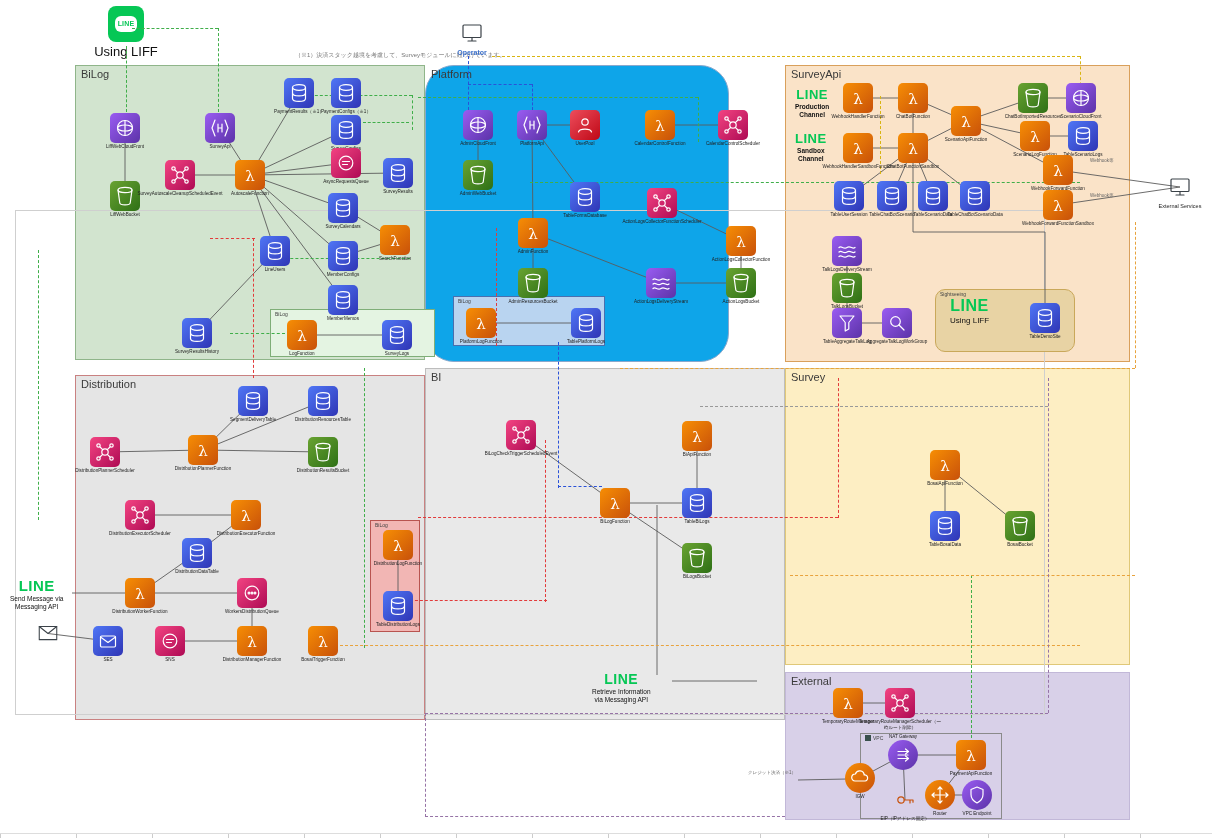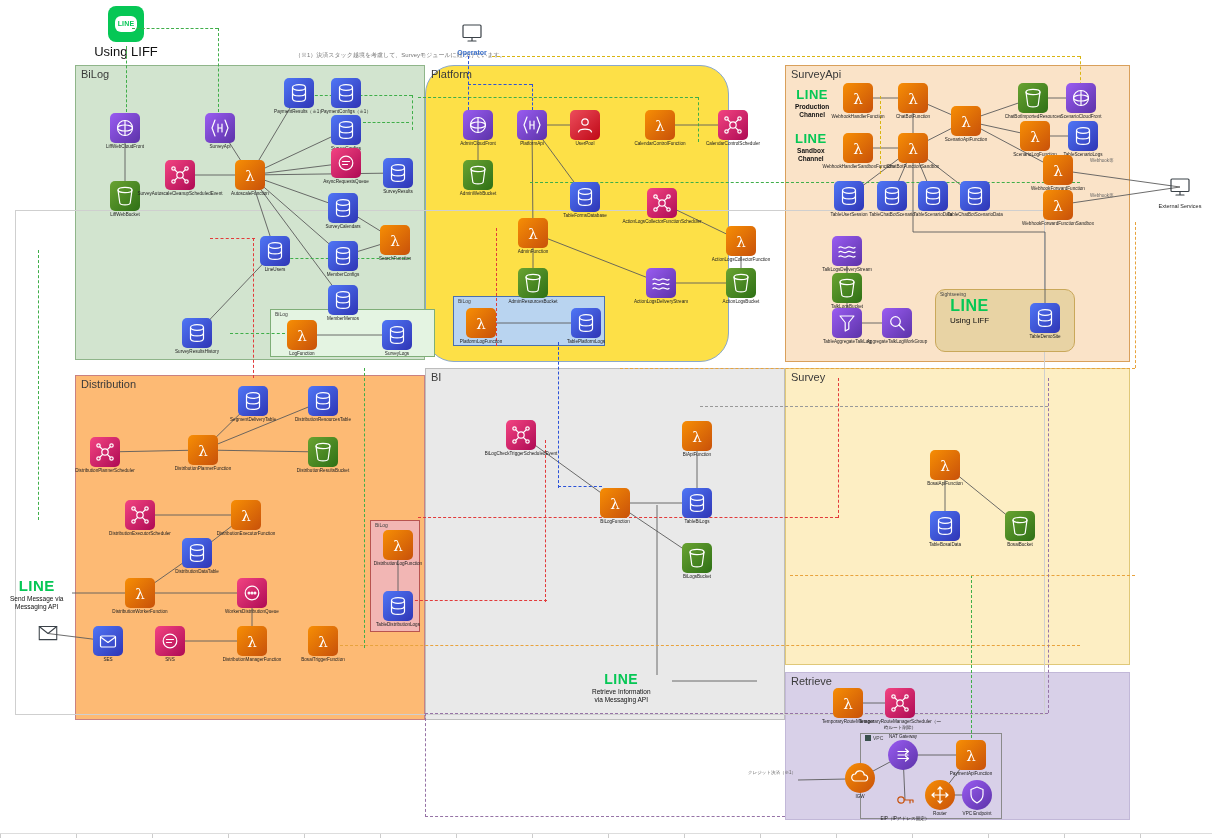--- a/index.html
+++ b/index.html
@@ -39,37 +39,37 @@
 
   <div class="line-app" style="left:108px;top:6px;width:36px;height:36px;">
     <div class="line-bubble">LINE</div>
   </div>
   <div class="caption" style="left:88px;top:44px;width:76px;font-size:13px;">Using LIFF</div>
 
   <div id="diagram-root">
       <div class="region" style="left: 75px; top: 65px; width: 350px; height: 295px; background: rgb(210, 228, 207); border-color: rgb(143, 181, 138);">
         <span class="region-label">BiLog</span>
       </div>
-      <div class="region" style="left: 425px; top: 65px; width: 304px; height: 297px; background: #fde047; border-color: rgb(138, 168, 204); border-radius: 29px;">
+      <div class="region" style="left: 425px; top: 65px; width: 304px; height: 297px; background: #0ea5e9; border-color: rgb(138, 168, 204); border-radius: 29px;">
         <span class="region-label">Platform</span>
       </div>
       <div class="region" style="left: 785px; top: 65px; width: 345px; height: 297px; background: rgb(250, 227, 200); border-color: rgb(217, 160, 91);">
         <span class="region-label">SurveyApi</span>
       </div>
-      <div class="region" style="left: 75px; top: 375px; width: 350px; height: 345px; background: #fdba74; border-color: rgb(201, 129, 129);">
+      <div class="region" style="left: 75px; top: 375px; width: 350px; height: 345px; background: #e5e5e5; border-color: rgb(201, 129, 129);">
         <span class="region-label">Distribution</span>
       </div>
       <div class="region" style="left: 425px; top: 368px; width: 360px; height: 352px; background: rgb(233, 233, 233); border-color: rgb(189, 189, 189);">
         <span class="region-label">BI</span>
       </div>
       <div class="region" style="left: 785px; top: 368px; width: 345px; height: 297px; background: rgb(253, 238, 195); border-color: rgb(224, 200, 120);">
         <span class="region-label">Survey</span>
       </div>
       <div class="region" style="left: 785px; top: 672px; width: 345px; height: 148px; background: rgb(216, 208, 232); border-color: rgb(194, 184, 216);">
-        <span class="region-label">Retrieve</span>
+        <span class="region-label">External</span>
       </div>
       <div class="subbox" style="left: 15px; top: 210px; width: 1030px; height: 505px; background: transparent; border-color: rgb(207, 207, 207);"></div>
       <div class="subbox" style="left: 270px; top: 309px; width: 165px; height: 48px; background: rgb(228, 244, 226); border-color: rgb(127, 174, 120);">
         <span class="subbox-label">
           <span>BiLog</span>
         </span>
       </div>
       <div class="subbox" style="left: 453px; top: 296px; width: 152px; height: 50px; background: rgb(185, 212, 240); border-color: rgb(74, 111, 174);">
         <span class="subbox-label">
           <span>BiLog</span>

